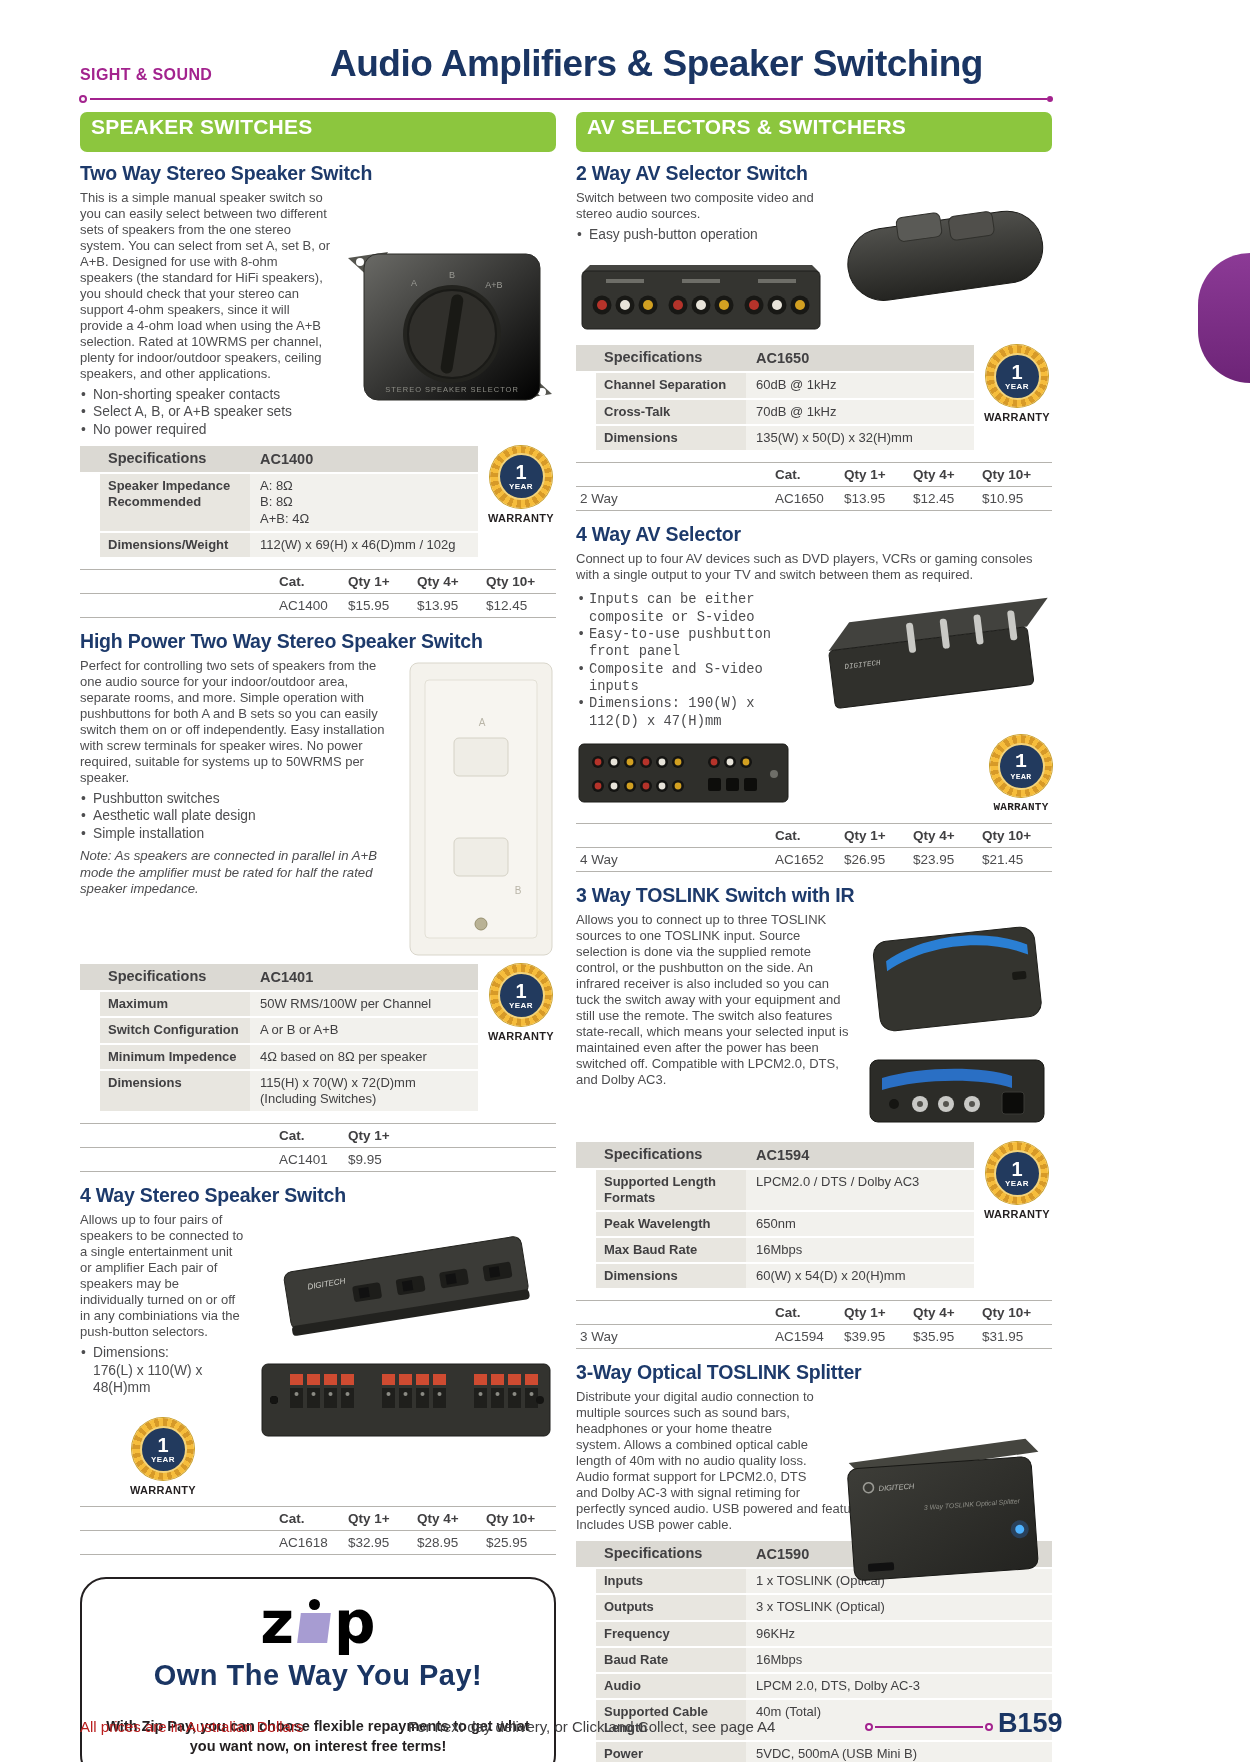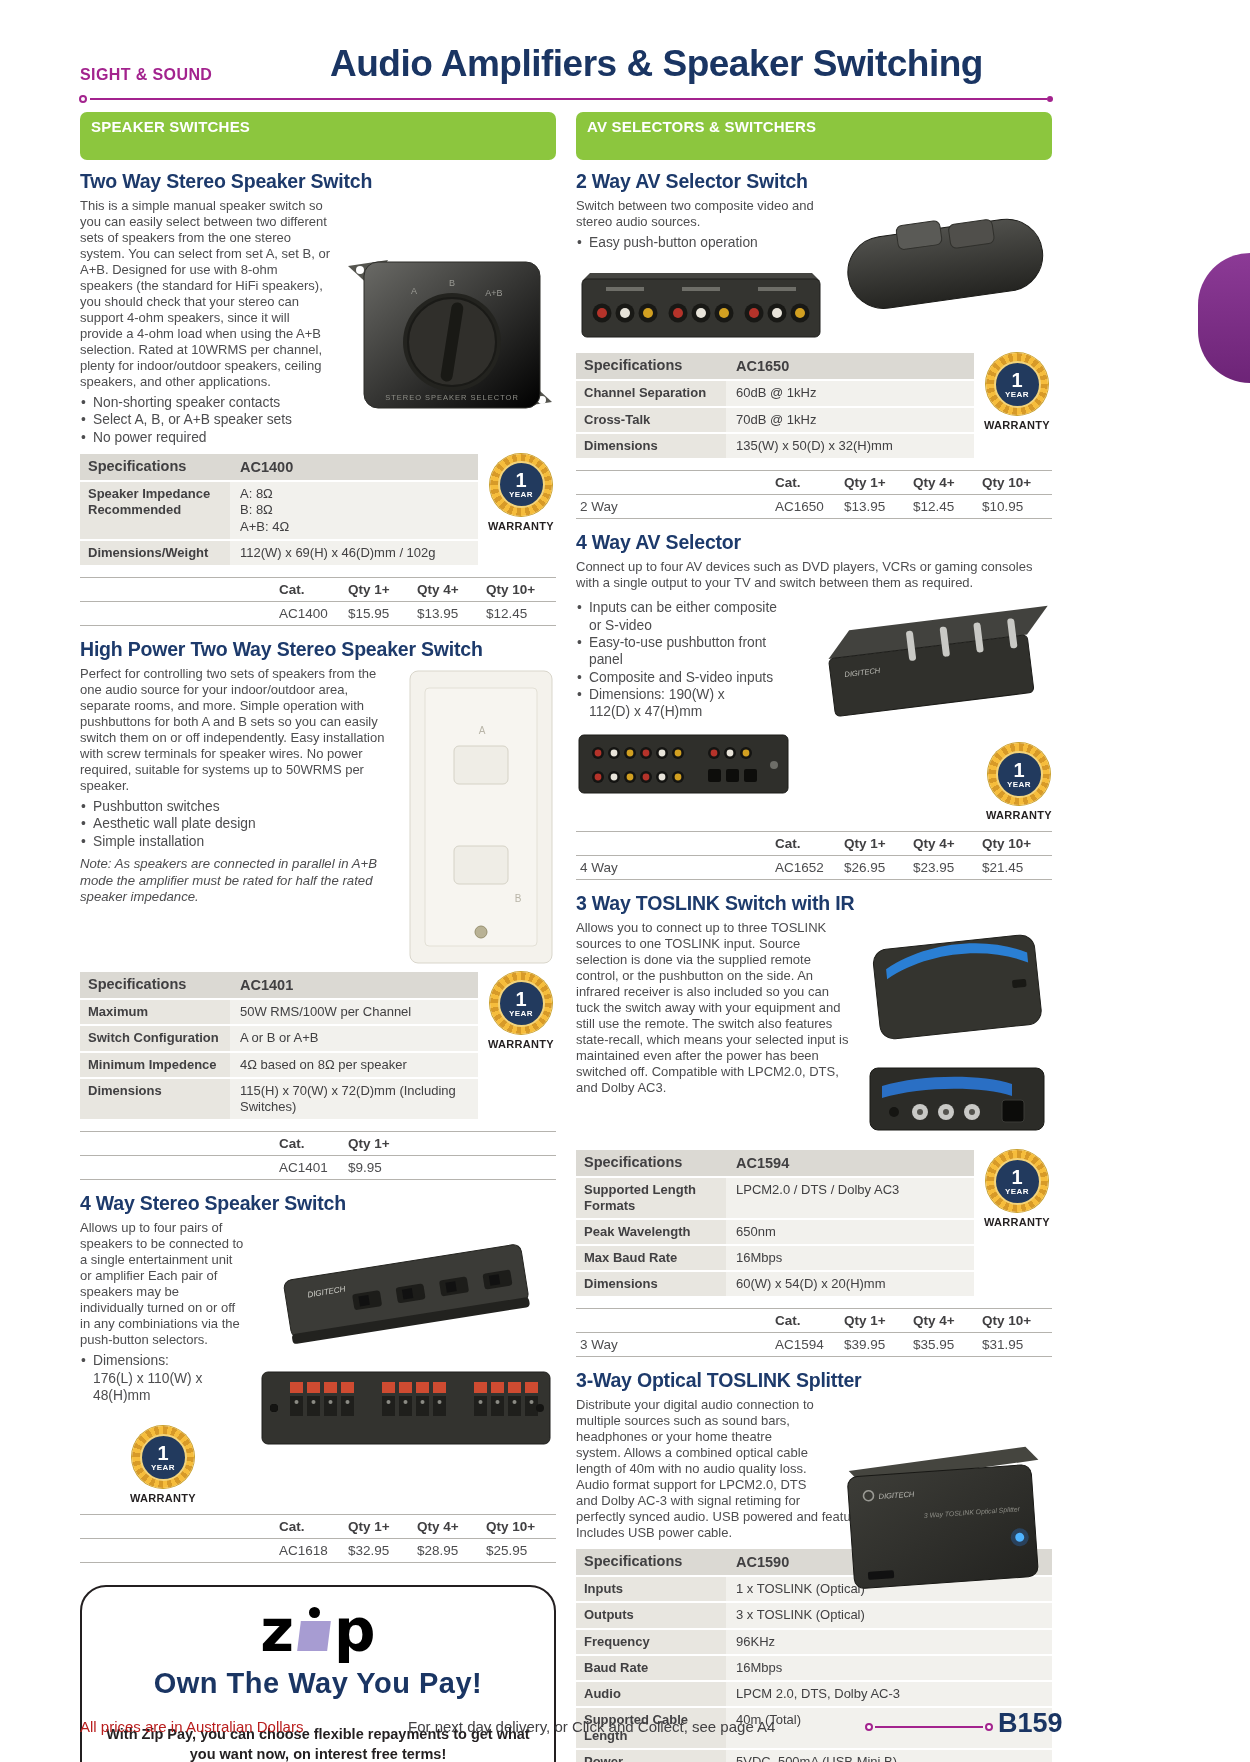--- a/index.html
+++ b/index.html
@@ -18,21 +18,21 @@
   .header-rule .dot-l { position:absolute; left:-11px; top:-3px; width:8px; height:8px;
                         border:2px solid #a3238e; border-radius:50%; background:#fff; }
   .header-rule .dot-r { position:absolute; right:-6px; top:-2px; width:6px; height:6px;
                         background:#a3238e; border-radius:50%; }
   .side-tab { position:absolute; top:253px; right:0; width:52px; height:130px;
               background:linear-gradient(180deg,#8c3a96,#6d2477); border-radius:70px 0 0 70px; }
 
   
   .columns { position:absolute; top:112px; left:80px; width:972px; display:flex; gap:20px; }
   .col { width:476px; }
-  .banner { background:#8cc63e; color:#fff; font-weight:bold; font-size:15px; height:48px;
+  .banner { background:#8cc63e; color:#fff; font-weight:bold; font-size:21px; height:40px;
             line-height:30px; border-radius:7px; padding-left:11px; letter-spacing:.2px; margin-bottom:10px; }
 
   section.prod { margin-bottom:12px; }
   h3 { color:#1d3a6b; font-size:19.5px; font-weight:bold; margin:8px 0 5px; letter-spacing:-.2px; }
   p.body { font-size:13px; line-height:1.23; }
   ul.bullets { list-style:none; margin-top:4px; }
   ul.bullets li { font-size:13.8px; line-height:1.26; padding-left:13px; position:relative; white-space:pre-line; }
   ul.bullets li::before { content:"\2022"; position:absolute; left:1px; }
   .note { font-style:italic; font-size:13.2px; margin-top:6px; line-height:1.25; }
 
@@ -44,21 +44,21 @@
   .row { display:flex; gap:10px; }
   .colL { flex:1 1 auto; }
   .colR { flex:0 0 auto; display:flex; flex-direction:column; align-items:flex-end; gap:8px; }
 
   
   .spec-wrap { display:flex; gap:8px; align-items:flex-start; clear:both; margin-top:8px; }
   .spec { flex:1 1 auto; font-size:13px; color:#414042; min-width:0; }
   .spec-h { display:flex; background:#dbd9d3; margin-bottom:2px; font-weight:bold; font-size:14.5px; }
   .spec-h .spec-l, .spec-h .spec-v { background:transparent; font-weight:bold; }
   .spec-r { display:flex; margin-bottom:2px; }
-  .spec-l { flex:0 0 150px; padding:4px 8px; font-weight:bold; background:#e8e6e0; white-space:pre-line; line-height:1.2; }
+  .spec-l { flex:0 0 150px; padding:4px 8px; font-weight:bold; background:#e8e6e0; white-space:pre-line; line-height:1.2;margin-left:20px; }
   .spec-v { flex:1; padding:4px 10px; background:#f2f1ed; white-space:pre-line; line-height:1.25; }
 
   
   .price { margin:10px 0 4px; font-size:13.5px; border-bottom:1.5px solid #b5b3ae; clear:both;
            position:relative; z-index:3; }
   .price-row { display:flex; padding:4px 0 4px 4px; border-top:1.5px solid #b5b3ae; }
   .price-row.head { font-weight:bold; color:#414042; }
   .price-label { flex:0 0 195px; }
   .price-cell { flex:0 0 69px; }
 
@@ -485,21 +485,21 @@
             <span class="price-cell">$13.95</span>
             <span class="price-cell">$12.45</span>
             <span class="price-cell">$10.95</span>
           </div>
         </div>
     </section>
 
     <section class="prod">
       <h3>4 Way AV Selector</h3>
       <p class="body">Connect up to four AV devices such as DVD players, VCRs or gaming consoles with a single output to your TV and switch between them as required.</p>
-      <div class="row" style="margin-top:4px;">
+      <div class="row" style="margin-top:4px;font-family:Liberation Mono, monospace;">
         <div class="colL">
           <ul class="bullets">
               <li>Inputs can be either composite or S-video</li>
               <li>Easy-to-use pushbutton front panel</li>
               <li>Composite and S-video inputs</li>
               <li>Dimensions: 190(W) x
 112(D) x 47(H)mm</li>
             </ul>
           <div class="media" style="margin-top:8px;">
             <svg width="215" height="70" viewBox="0 0 215 70" aria-hidden="true">

